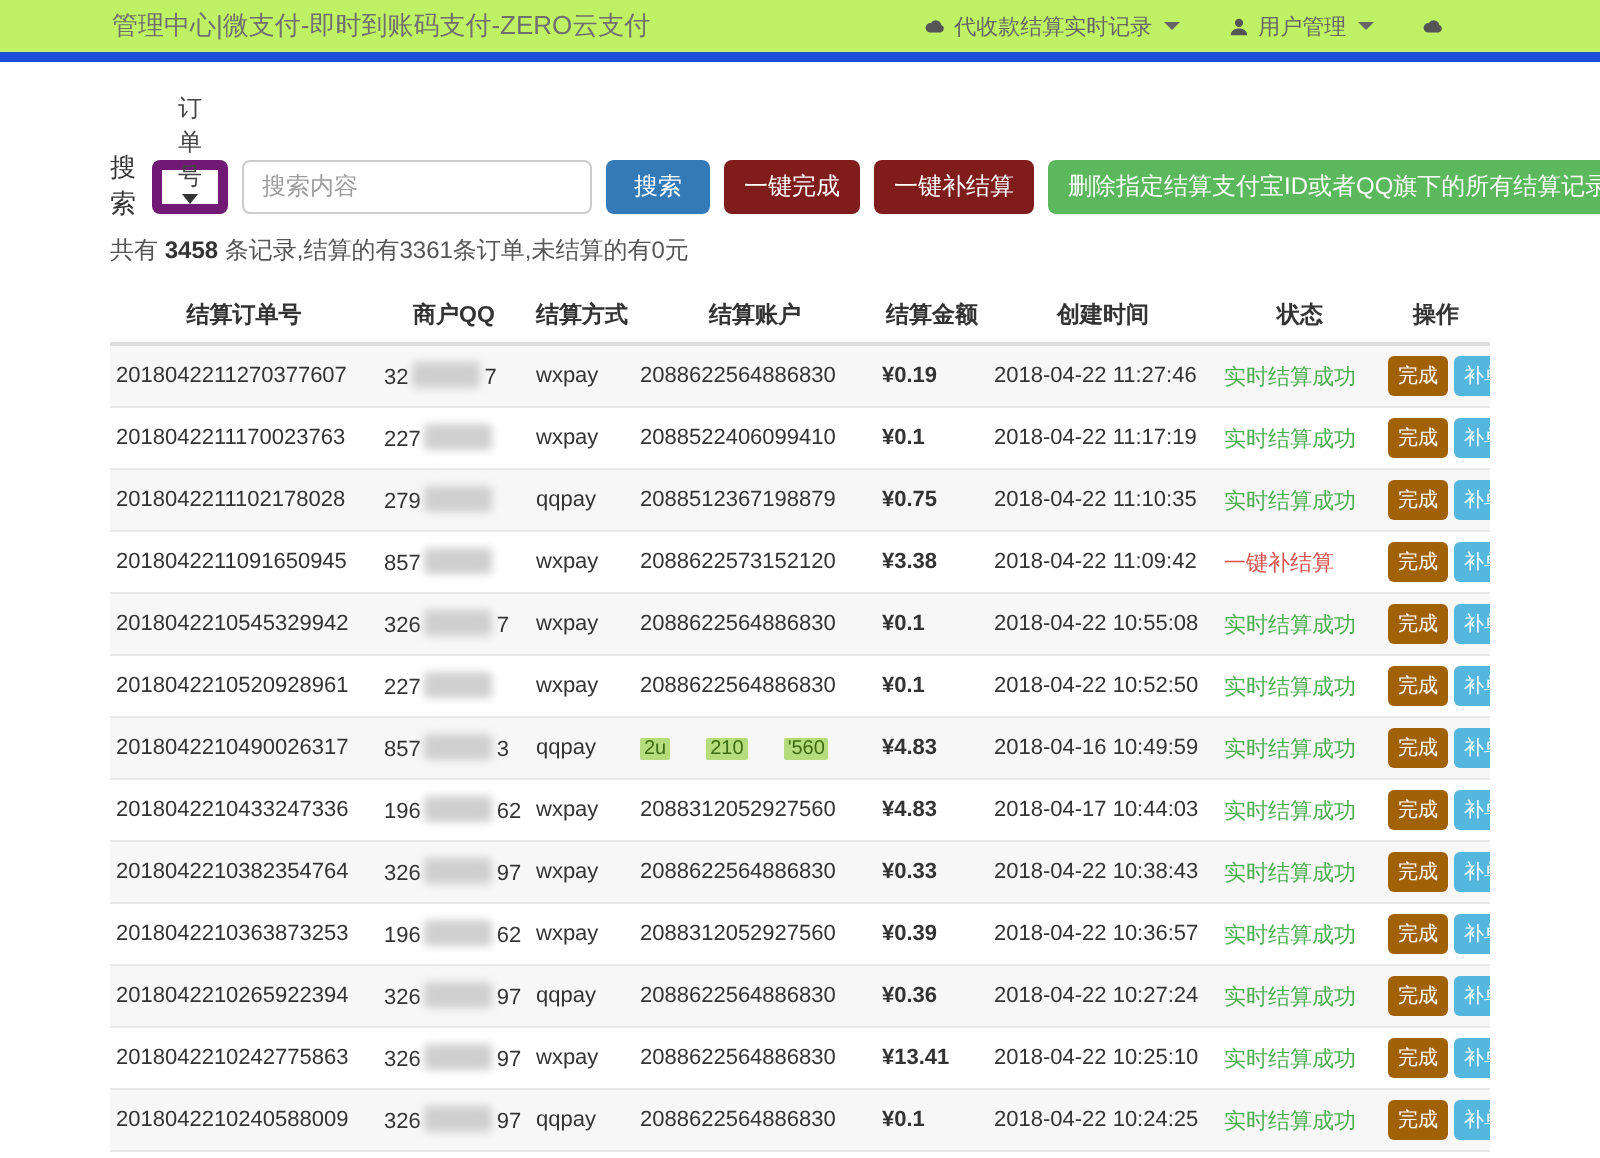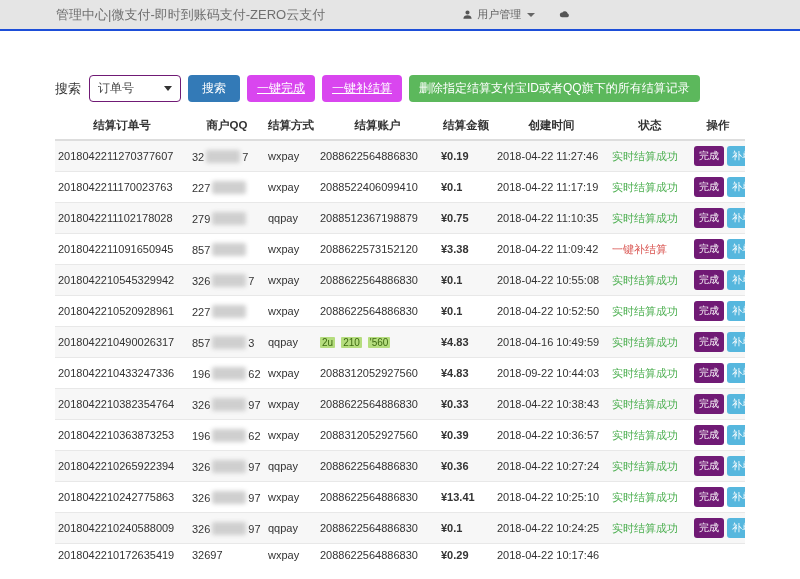--- a/index.html
+++ b/index.html
@@ -1,52 +1,52 @@
 <!DOCTYPE html>
 <html><head>
 <meta charset="utf-8">
 <style>
   * { margin:0; padding:0; box-sizing:border-box; }
   html,body { width:800px; height:579px; overflow:hidden; background:#fff;
     font-family:"Liberation Sans","DejaVu Sans",sans-serif; color:#333; }
 
   
-  .navbar { height:31px; background:#e5e5e5; border-bottom:2px solid #1d4ed8;
+  .navbar { height:31px; background:#bef264; border-bottom:5px solid #1d4ed8;
     display:flex; align-items:stretch; }
   .brand { margin-left:56px; display:flex; align-items:center;
     font-size:13px; color:#6f6f6f; white-space:nowrap; }
   .nav { list-style:none; display:flex; margin-left:125px; align-items:stretch; }
   .nav li { display:flex; }
   .nav a { display:flex; align-items:center; gap:4px; padding:0 12px;
     font-size:11px; color:#666; text-decoration:none; cursor:pointer; white-space:nowrap; }
   .nav li.active a { background:#e7e7e7; color:#555; }
   .nav .icn { width:11px; height:11px; display:inline-block; }
   .nav .icn svg { width:11px; height:11px; fill:#555; display:block; }
   .caret { width:0; height:0; border-left:4px solid transparent; border-right:4px solid transparent;
     border-top:4px solid #666; display:inline-block; margin-left:2px; }
 
   
   .content { width:690px; margin:0 auto; }
 
   .search-row { margin-top:44px; display:flex; align-items:center; }
   .search-label { font-size:13px; color:#333; margin-right:8px; }
-  .type-select { width:92px; height:27px; border:1px solid #701a75; border-radius:4px;
+  .type-select { width:92px; height:27px; border:5px solid #701a75; border-radius:4px;
     background:#fff; font-size:12px; color:#444; display:flex; align-items:center;
-    justify-content:space-between; padding:0 8px; cursor:pointer; }
+    justify-content:flex-end; padding:0 8px; cursor:pointer;flex-direction:column; }
   .sel-caret { width:0; height:0; border-left:4px solid transparent; border-right:4px solid transparent;
     border-top:5px solid #333; }
   .search-input { width:186px; height:27px; border:1px solid #ccc; border-radius:4px;
     margin-left:7px; padding:0 9px; font-size:12px; color:#444;
     font-family:"Liberation Sans","DejaVu Sans",sans-serif; }
   .search-input::placeholder { color:#9c9c9c; }
   .btn { border:none; border-radius:4px; color:#fff; font-size:12px; height:27px;
     padding:0 10px; margin-left:7px; cursor:pointer; white-space:nowrap;
     font-family:"Liberation Sans","DejaVu Sans",sans-serif; }
   .btn-primary { background:#337ab7; padding:0 14px; }
-  .btn-info { background:#d946ef;text-decoration:underline; }
+  .btn-info { background:#7f1d1d; }
   .btn-success { background:#5cb85c; }
 
   .summary { font-size:12px; color:#555; margin-top:6px; }
   .summary b { color:#333; }
 
   
   table { width:690px; border-collapse:collapse; margin-top:10px; table-layout:fixed; }
   th { text-align:center; font-size:11.5px; color:#333; padding:6px 3px;
     border-bottom:2px solid #ddd; }
   td { font-size:11px; color:#333; padding:5px 3px; border-top:1px solid #e8e8e8;
@@ -55,35 +55,46 @@
   tbody tr:nth-child(odd) { background:#f7f7f7; }
   td.c-order { font-weight:normal; }
   td.c-amount { font-weight:bold; }
   .st-success { color:#4caf50; }
   .st-fail { color:#d9534f; }
   .blur-block { display:inline-block; width:34px; height:13px; background:#cfcfcf;
     border-radius:2px; vertical-align:-2px; margin:0 2px; filter:blur(2px); }
   .mini-btn { border:none; border-radius:3px; color:#fff; font-size:10px;
     padding:3px 5px; cursor:pointer; margin-right:3px;
     font-family:"Liberation Sans","DejaVu Sans",sans-serif; }
-  .mini-complete { background:#701a75; }
+  .mini-complete { background:#a16207; }
   .mini-reorder { background:#56b7de; }
-  .hl-frag { background:#b5dd7e; color:#3e6b12; padding:0 2px; margin-right:6px;
+  .hl-frag { background:#b5dd7e; color:#3e6b12; padding:0 2px; margin-right:18px;
     border-radius:1px; font-size:10px; }
 
   
   .w1{width:134px}.w2{width:76px}.w3{width:52px}.w4{width:121px}
   .w5{width:56px}.w6{width:115px}.w7{width:82px}.w8{width:54px}
 </style>
 </head>
 <body>
 
 <nav class="navbar">
   <div class="brand">管理中心|微支付-即时到账码支付-ZERO云支付</div>
   <ul class="nav" id="main-menu">
+      <li class="">
+        <a>
+          <span class="icn">
+            <svg viewBox="0 0 16 16">
+              <path d="M12.6 6.5A4.2 4.2 0 0 0 4.9 5.2 3.4 3.4 0 0 0 4.2 12h8a2.9 2.9 0 0 0 .4-5.5z"></path>
+            </svg>
+          </span>
+          <span>代收款结算实时记录</span>
+          <span class="caret"></span>
+        </a>
+      </li>
       <li class="">
         <a>
           <span class="icn">
             <svg viewBox="0 0 16 16">
               <path d="M8 2a3 3 0 1 1 0 6 3 3 0 0 1 0-6zm-6 12c0-3.3 2.7-5 6-5s6 1.7 6 5z"></path>
             </svg>
           </span>
           <span>用户管理</span>
           <span class="caret"></span>
         </a>
@@ -100,26 +111,32 @@
     </ul>
 </nav>
 
 <div class="content">
   <div class="search-row">
     <span class="search-label">搜索</span>
     <div class="type-select">
       <span>订单号</span>
       <span class="sel-caret"></span>
     </div>
+    <input class="search-input" type="text" placeholder="搜索内容" style="">
     <button class="btn btn-primary">搜索</button>
     <button class="btn btn-info">一键完成</button>
     <button class="btn btn-info">一键补结算</button>
     <button class="btn btn-success">删除指定结算支付宝ID或者QQ旗下的所有结算记录</button>
   </div>
 
+  <div class="summary">
+    <span>共有</span>
+    <b>3458</b>
+    <span>条记录,结算的有3361条订单,未结算的有0元</span>
+  </div>
 
   <table>
     <thead>
       <tr>
         <th class="w1">结算订单号</th>
         <th class="w2">商户QQ</th>
         <th class="w3">结算方式</th>
         <th class="w4">结算账户</th>
         <th class="w5">结算金额</th>
         <th class="w6">创建时间</th>
@@ -197,21 +214,21 @@
           <td class="w6">2018-04-16 10:49:59</td>
           <td class="w7"><span class="st-success">实时结算成功</span></td>
           <td class="w8"><button class="mini-btn mini-complete">完成</button><button class="mini-btn mini-reorder">补单</button></td>
         </tr>
         <tr>
           <td class="c-order w1">2018042210433247336</td>
           <td class="w2">196<span class="blur-block"></span>62</td>
           <td class="w3">wxpay</td>
           <td class="w4">2088312052927560</td>
           <td class="c-amount w5">¥4.83</td>
-          <td class="w6">2018-09-22 10:44:03</td>
+          <td class="w6">2018-04-17 10:44:03</td>
           <td class="w7"><span class="st-success">实时结算成功</span></td>
           <td class="w8"><button class="mini-btn mini-complete">完成</button><button class="mini-btn mini-reorder">补单</button></td>
         </tr>
         <tr>
           <td class="c-order w1">2018042210382354764</td>
           <td class="w2">326<span class="blur-block"></span>97</td>
           <td class="w3">wxpay</td>
           <td class="w4">2088622564886830</td>
           <td class="c-amount w5">¥0.33</td>
           <td class="w6">2018-04-22 10:38:43</td>

